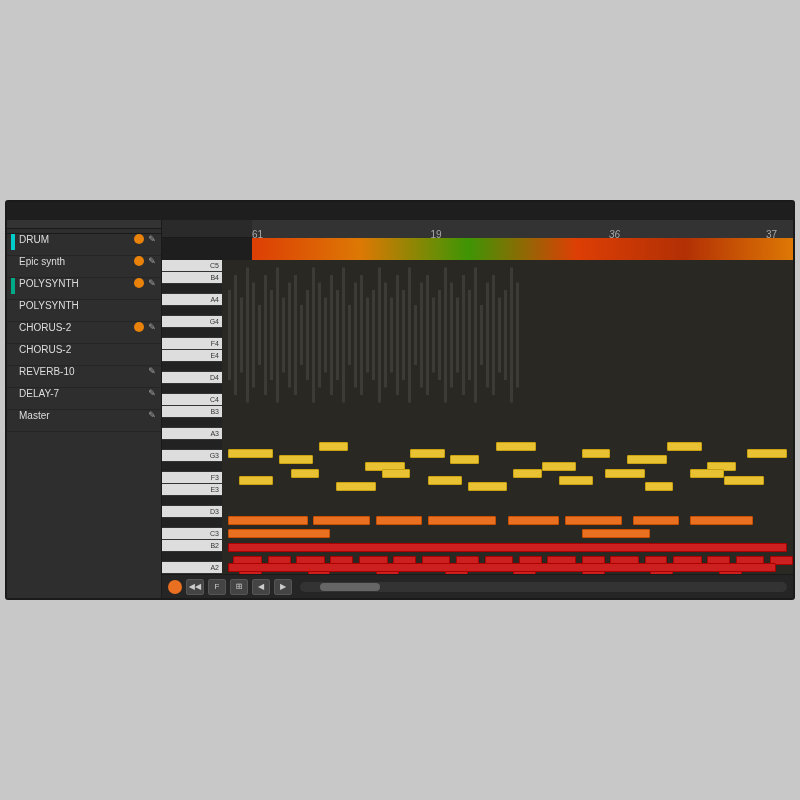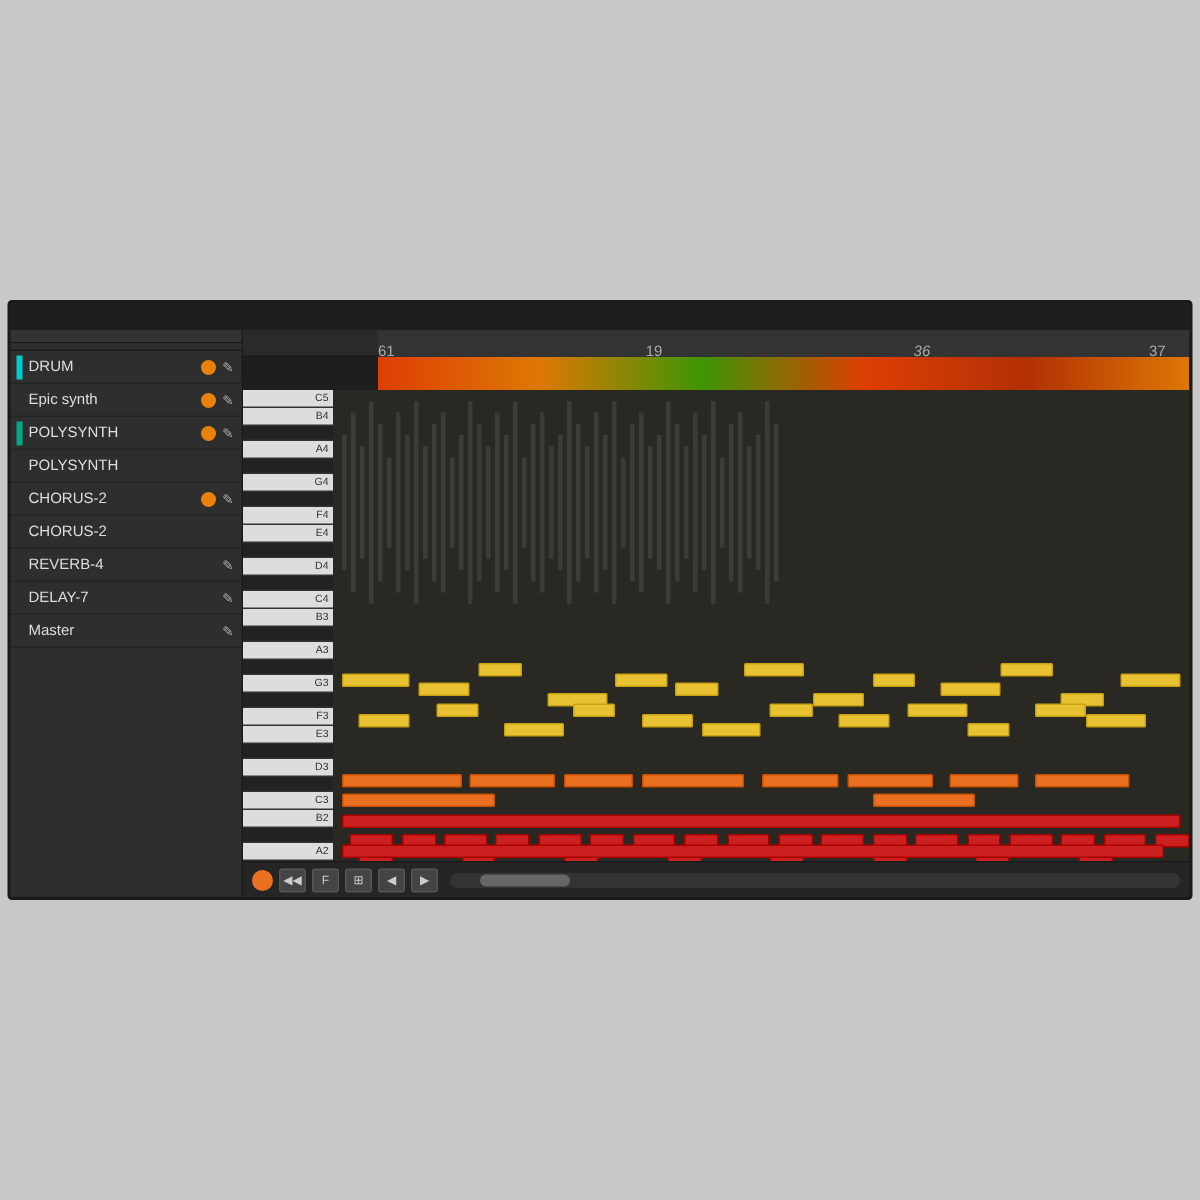--- a/index.html
+++ b/index.html
@@ -62,21 +62,21 @@
       background: #2e2e2e;
       border-bottom: 1px solid #1a1a1a;
     }
     .track-list {
       flex: 1;
       overflow: hidden;
     }
     .track-item {
       height: 22px;
       display: flex;
-      align-items: center;
+      align-items: flex-start;
       padding: 0 4px;
       border-bottom: 1px solid #252525;
       cursor: pointer;
       position: relative;
     }
     .track-indicator {
       width: 4px;
       height: 16px;
       margin-right: 4px;
       flex-shrink: 0;
@@ -344,21 +344,21 @@
               <div class="track-icon pencil">✎</div>
             </div>
           </div>
           <div class="track-item">
             <div class="track-indicator" style="background: transparent;"></div>
             <span class="track-name">CHORUS-2</span>
             <div class="track-icons"></div>
           </div>
           <div class="track-item">
             <div class="track-indicator" style="background: transparent;"></div>
-            <span class="track-name">REVERB-4</span>
+            <span class="track-name">REVERB-10</span>
             <div class="track-icons">
               <div class="track-icon pencil">✎</div>
             </div>
           </div>
           <div class="track-item">
             <div class="track-indicator" style="background: transparent;"></div>
             <span class="track-name">DELAY-7</span>
             <div class="track-icons">
               <div class="track-icon pencil">✎</div>
             </div>

